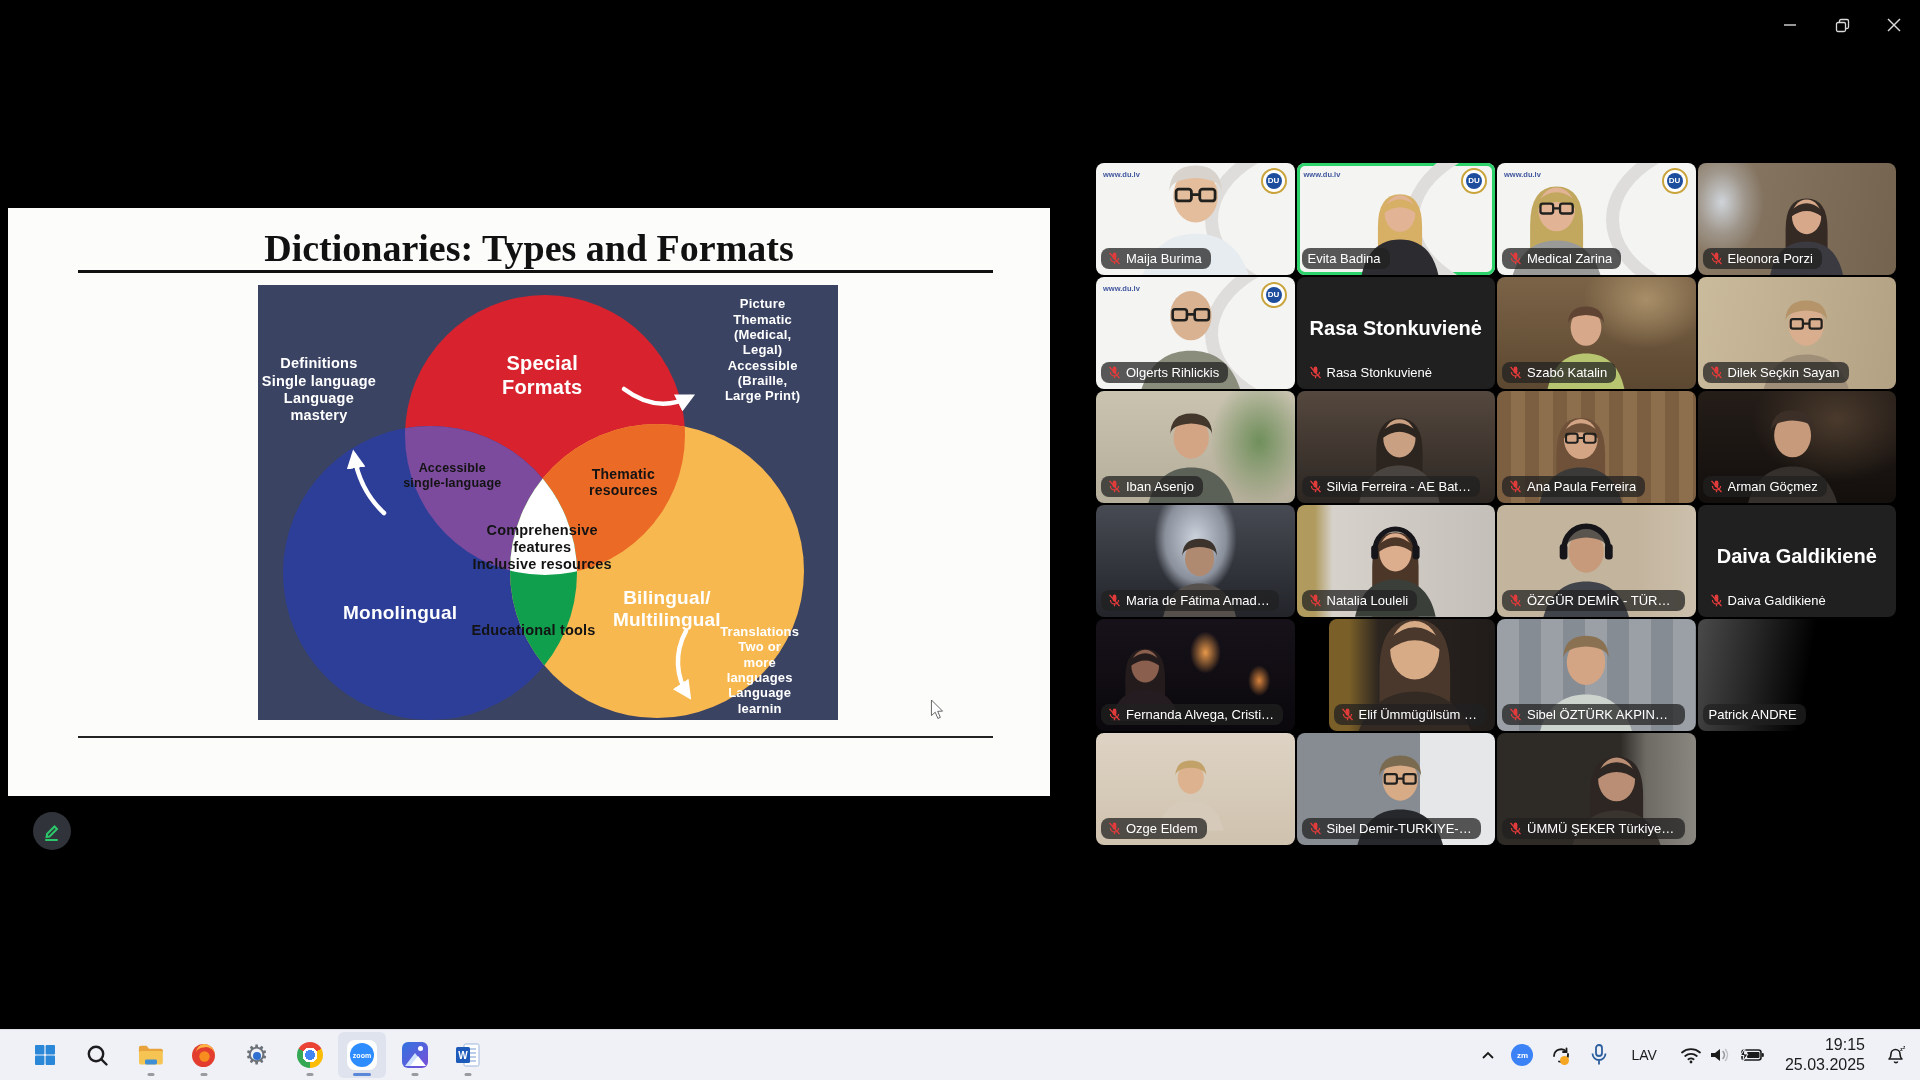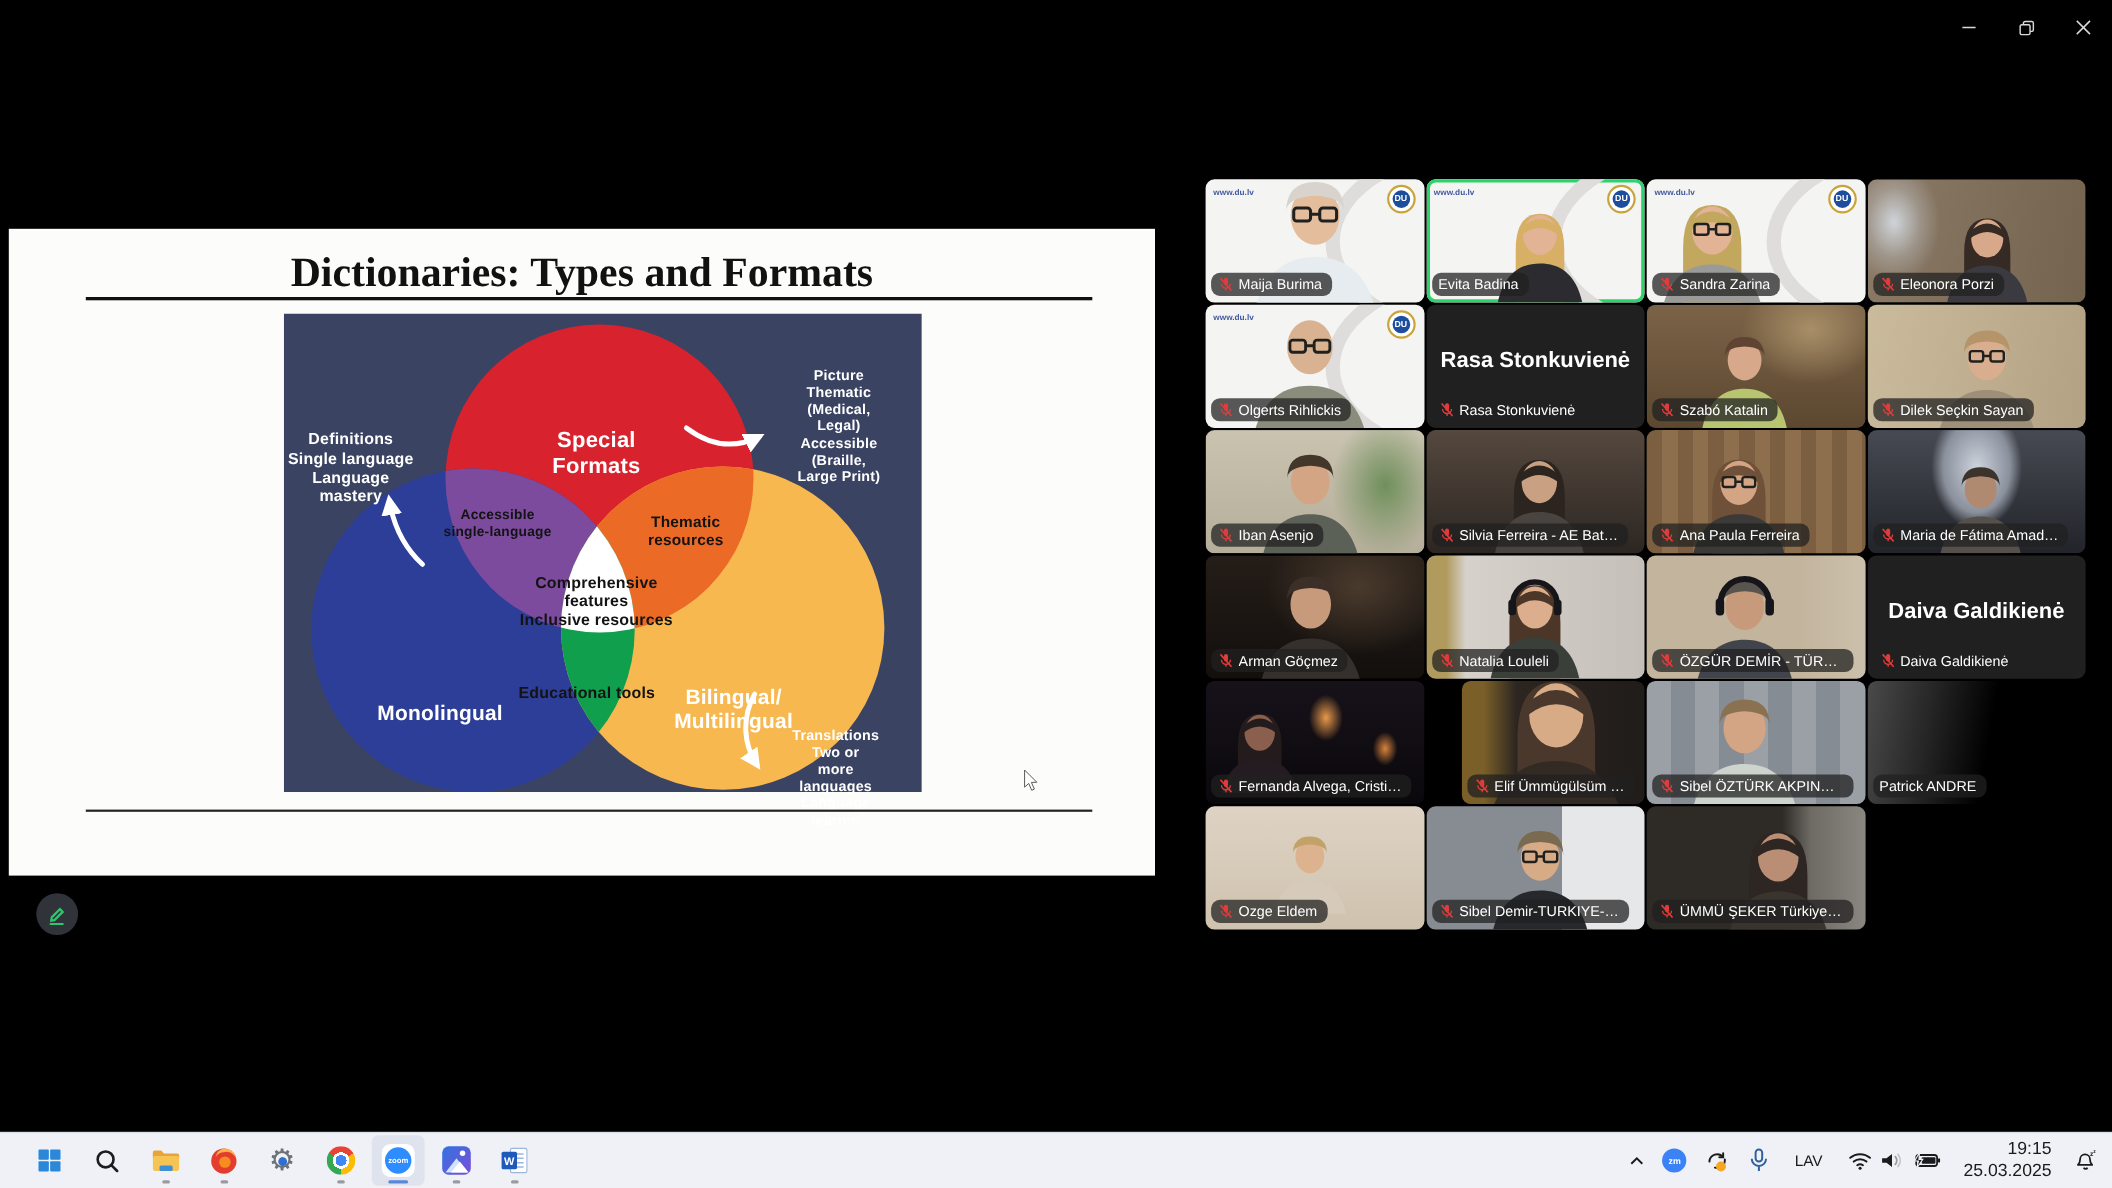--- a/index.html
+++ b/index.html
@@ -16,21 +16,21 @@
   .slide-title{position:absolute;left:0;top:18px;width:100%;text-align:center;
                font-family:"Liberation Serif",serif;font-weight:700;font-size:38px;color:#111;}
   .title-underline{position:absolute;left:70px;top:62px;width:915px;height:3px;background:#111;}
   .bottom-line{position:absolute;left:70px;top:528px;width:915px;height:2px;background:#222;}
 
   
   .venn{position:absolute;left:250px;top:77px;width:580px;height:435px;}
   .venn svg{position:absolute;left:0;top:0;}
   .vlabel{position:absolute;transform:translate(-50%,-50%);text-align:center;white-space:pre-line;
           font-weight:700;line-height:1.18;letter-spacing:.2px;}
-  .vl-white{color:#fff;margin-top:37px;} .vl-black{color:#131313;}
+  .vl-white{color:#fff;} .vl-black{color:#131313;}
   .vl-special{left:49%;top:21%;font-size:20px;}
   .vl-definitions{left:10.5%;top:24%;font-size:14.5px;}
   .vl-picture{left:87%;top:15%;font-size:13px;}
   .vl-specialized{left:33.5%;top:44%;font-size:12.5px;}
   .vl-thematic{left:63%;top:45.5%;font-size:14px;}
   .vl-comprehensive{left:49%;top:60.5%;font-size:14.5px;}
   .vl-monolingual{left:24.5%;top:75.5%;font-size:19px;}
   .vl-educational{left:47.5%;top:79.5%;font-size:14.5px;}
   .vl-bilingual{left:70.5%;top:74.5%;font-size:19px;}
   .vl-translations{left:86.5%;top:88.5%;font-size:13px;}
@@ -279,21 +279,21 @@
 
     <div class="label">
       <span class="mic">
         <svg width="15" height="15" viewBox="0 0 24 24" fill="none">
           <rect x="9" y="2.5" width="6" height="11" rx="3" fill="#e23b3b"></rect>
           <path d="M5.5 11 a6.5 6.5 0 0 0 13 0" stroke="#e23b3b" stroke-width="2"></path>
           <line x1="12" y1="17.5" x2="12" y2="21" stroke="#e23b3b" stroke-width="2"></line>
           <line x1="4" y1="3" x2="20" y2="21" stroke="#e23b3b" stroke-width="2.4"></line>
         </svg>
       </span>
-      <span class="nm">Sandra Zarina</span>
+      <span class="nm">Medical Zarina</span>
     </div>
   </div>
 
   <div class="tile" style="background: radial-gradient(60px 80px at 12% 35%, rgb(207, 212, 218) 0%, rgba(207, 212, 218, 0.33) 40%, rgba(0, 0, 0, 0) 70%), linear-gradient(100deg, rgb(138, 122, 102), rgb(116, 99, 79));">
 
     <div class="fig" style="width: 91.2px; height: 91.2px; left: calc(55% - 45.6px); bottom: 0px;"><svg viewBox="0 0 100 100" width="100%" height="100%" preserveAspectRatio="xMidYMax meet">
             <path d="M27 100 L27 50 Q27 16 50 16 Q73 16 73 50 L73 100 Z" fill="#352a24"></path>
             <path d="M10 100 C16 72 32 63 50 63 C68 63 84 72 90 100 Z" fill="#3a3a40"></path>
             <ellipse cx="50" cy="36" rx="16" ry="19" fill="#d8a88b"></ellipse>
             <path d="M33 29 Q50 13 67 29 L67 36 Q50 23 33 36 Z" fill="#352a24"></path>
@@ -467,59 +467,59 @@
           <rect x="9" y="2.5" width="6" height="11" rx="3" fill="#e23b3b"></rect>
           <path d="M5.5 11 a6.5 6.5 0 0 0 13 0" stroke="#e23b3b" stroke-width="2"></path>
           <line x1="12" y1="17.5" x2="12" y2="21" stroke="#e23b3b" stroke-width="2"></line>
           <line x1="4" y1="3" x2="20" y2="21" stroke="#e23b3b" stroke-width="2.4"></line>
         </svg>
       </span>
       <span class="nm">Ana Paula Ferreira</span>
     </div>
   </div>
 
+  <div class="tile" style="background: radial-gradient(120px 90px at 70% 25%, rgb(74, 58, 44), rgba(0, 0, 0, 0) 70%), linear-gradient(rgb(36, 29, 24), rgb(19, 15, 13));">
+
+    <div class="fig" style="width: 115.2px; height: 115.2px; left: calc(48% - 57.6px); bottom: -6px;"><svg viewBox="0 0 100 100" width="100%" height="100%" preserveAspectRatio="xMidYMax meet">
+            <path d="M10 100 C16 72 32 63 50 63 C68 63 84 72 90 100 Z" fill="#35302c"></path>
+            <ellipse cx="50" cy="36" rx="16" ry="19" fill="#c79a7b"></ellipse>
+            <path d="M31 34 Q31 14 50 14 Q69 14 69 34 Q69 24 50 23 Q31 24 31 34 Z" fill="#3b2f27"></path>
+          </svg></div>
+
+    <div class="label">
+      <span class="mic">
+        <svg width="15" height="15" viewBox="0 0 24 24" fill="none">
+          <rect x="9" y="2.5" width="6" height="11" rx="3" fill="#e23b3b"></rect>
+          <path d="M5.5 11 a6.5 6.5 0 0 0 13 0" stroke="#e23b3b" stroke-width="2"></path>
+          <line x1="12" y1="17.5" x2="12" y2="21" stroke="#e23b3b" stroke-width="2"></line>
+          <line x1="4" y1="3" x2="20" y2="21" stroke="#e23b3b" stroke-width="2.4"></line>
+        </svg>
+      </span>
+      <span class="nm">Arman Göçmez</span>
+    </div>
+  </div>
+
   <div class="tile" style="background: radial-gradient(55px 75px at 50% 30%, rgb(205, 211, 221), rgb(139, 145, 156) 55%, rgba(0, 0, 0, 0) 75%), linear-gradient(rgb(71, 74, 82), rgb(34, 36, 42));">
 
     <div class="fig" style="width: 91.2px; height: 91.2px; left: calc(52% - 45.6px); bottom: 0px;"><svg viewBox="0 0 100 100" width="100%" height="100%" preserveAspectRatio="xMidYMax meet">
             <path d="M10 100 C16 72 32 63 50 63 C68 63 84 72 90 100 Z" fill="#55504c"></path>
             <ellipse cx="50" cy="36" rx="16" ry="19" fill="#b08a70"></ellipse>
             <path d="M31 34 Q31 14 50 14 Q69 14 69 34 Q69 24 50 23 Q31 24 31 34 Z" fill="#3c342c"></path>
           </svg></div>
 
     <div class="label">
       <span class="mic">
         <svg width="15" height="15" viewBox="0 0 24 24" fill="none">
           <rect x="9" y="2.5" width="6" height="11" rx="3" fill="#e23b3b"></rect>
           <path d="M5.5 11 a6.5 6.5 0 0 0 13 0" stroke="#e23b3b" stroke-width="2"></path>
           <line x1="12" y1="17.5" x2="12" y2="21" stroke="#e23b3b" stroke-width="2"></line>
           <line x1="4" y1="3" x2="20" y2="21" stroke="#e23b3b" stroke-width="2.4"></line>
         </svg>
       </span>
       <span class="nm">Maria de Fátima Amad…</span>
-    </div>
-  </div>
-
-  <div class="tile" style="background: radial-gradient(120px 90px at 70% 25%, rgb(74, 58, 44), rgba(0, 0, 0, 0) 70%), linear-gradient(rgb(36, 29, 24), rgb(19, 15, 13));">
-
-    <div class="fig" style="width: 115.2px; height: 115.2px; left: calc(48% - 57.6px); bottom: -6px;"><svg viewBox="0 0 100 100" width="100%" height="100%" preserveAspectRatio="xMidYMax meet">
-            <path d="M10 100 C16 72 32 63 50 63 C68 63 84 72 90 100 Z" fill="#35302c"></path>
-            <ellipse cx="50" cy="36" rx="16" ry="19" fill="#c79a7b"></ellipse>
-            <path d="M31 34 Q31 14 50 14 Q69 14 69 34 Q69 24 50 23 Q31 24 31 34 Z" fill="#3b2f27"></path>
-          </svg></div>
-
-    <div class="label">
-      <span class="mic">
-        <svg width="15" height="15" viewBox="0 0 24 24" fill="none">
-          <rect x="9" y="2.5" width="6" height="11" rx="3" fill="#e23b3b"></rect>
-          <path d="M5.5 11 a6.5 6.5 0 0 0 13 0" stroke="#e23b3b" stroke-width="2"></path>
-          <line x1="12" y1="17.5" x2="12" y2="21" stroke="#e23b3b" stroke-width="2"></line>
-          <line x1="4" y1="3" x2="20" y2="21" stroke="#e23b3b" stroke-width="2.4"></line>
-        </svg>
-      </span>
-      <span class="nm">Arman Göçmez</span>
     </div>
   </div>
 
   <div class="tile" style="background: linear-gradient(90deg, rgb(176, 154, 94) 0px, rgb(176, 154, 94) 9%, rgb(214, 210, 203) 18%, rgb(196, 192, 185) 100%);">
 
     <div class="fig" style="width: 100.8px; height: 100.8px; left: calc(50% - 50.4px); bottom: 0px;"><svg viewBox="0 0 100 100" width="100%" height="100%" preserveAspectRatio="xMidYMax meet">
             <path d="M27 100 L27 50 Q27 16 50 16 Q73 16 73 50 L73 100 Z" fill="#4c3627"></path>
             <path d="M10 100 C16 72 32 63 50 63 C68 63 84 72 90 100 Z" fill="#3a3f3a"></path>
             <ellipse cx="50" cy="36" rx="16" ry="19" fill="#dcae8d"></ellipse>
             <path d="M33 29 Q50 13 67 29 L67 36 Q50 23 33 36 Z" fill="#4c3627"></path>

